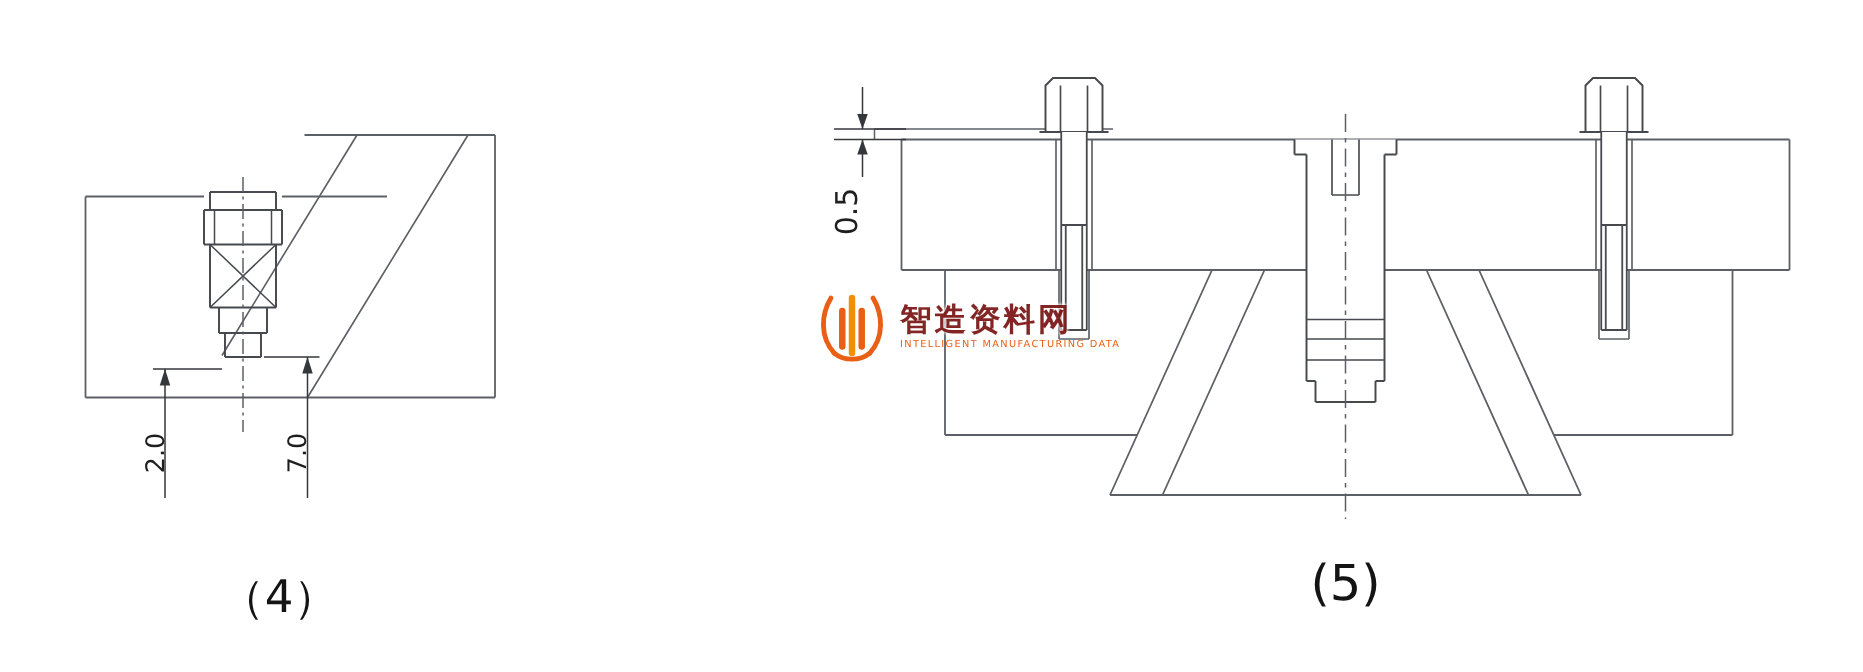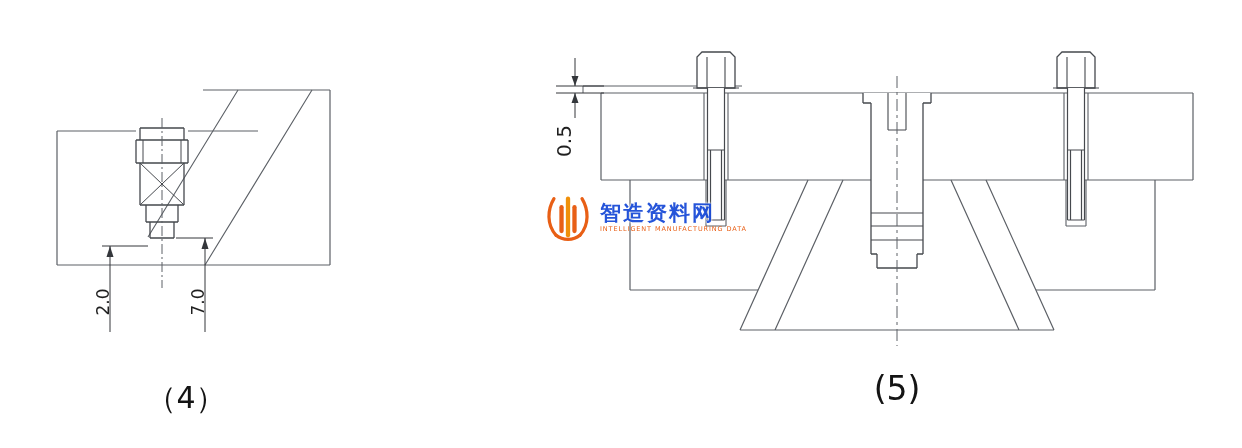--- a/index.html
+++ b/index.html
@@ -16,21 +16,21 @@
   .dim-text-lg{font-size:20px;fill:#1f1f1f;}
   .caption{font-size:30px;fill:#141414;}
   .caption-lg{font-size:33px;fill:#141414;}
   .wm{
     position:absolute;left:543px;top:190px;
     display:flex;align-items:center;gap:7px;
     opacity:.96;pointer-events:none;
   }
   .wm-textcol{display:flex;flex-direction:column;line-height:1.05;}
   .wm-title{
-    font-size:21px;font-weight:bold;color:#1d4ed8;
+    font-size:21px;font-weight:bold;color:#7f1d1d;
     letter-spacing:2px;white-space:nowrap;
     text-shadow:0 0 3px #ffffff,0 0 2px #ffffff;
   }
   .wm-sub{
     font-size:6.5px;color:#e8590c;letter-spacing:.14em;
     margin-top:2px;white-space:nowrap;
   }
 </style>
 </head>
 <body>

